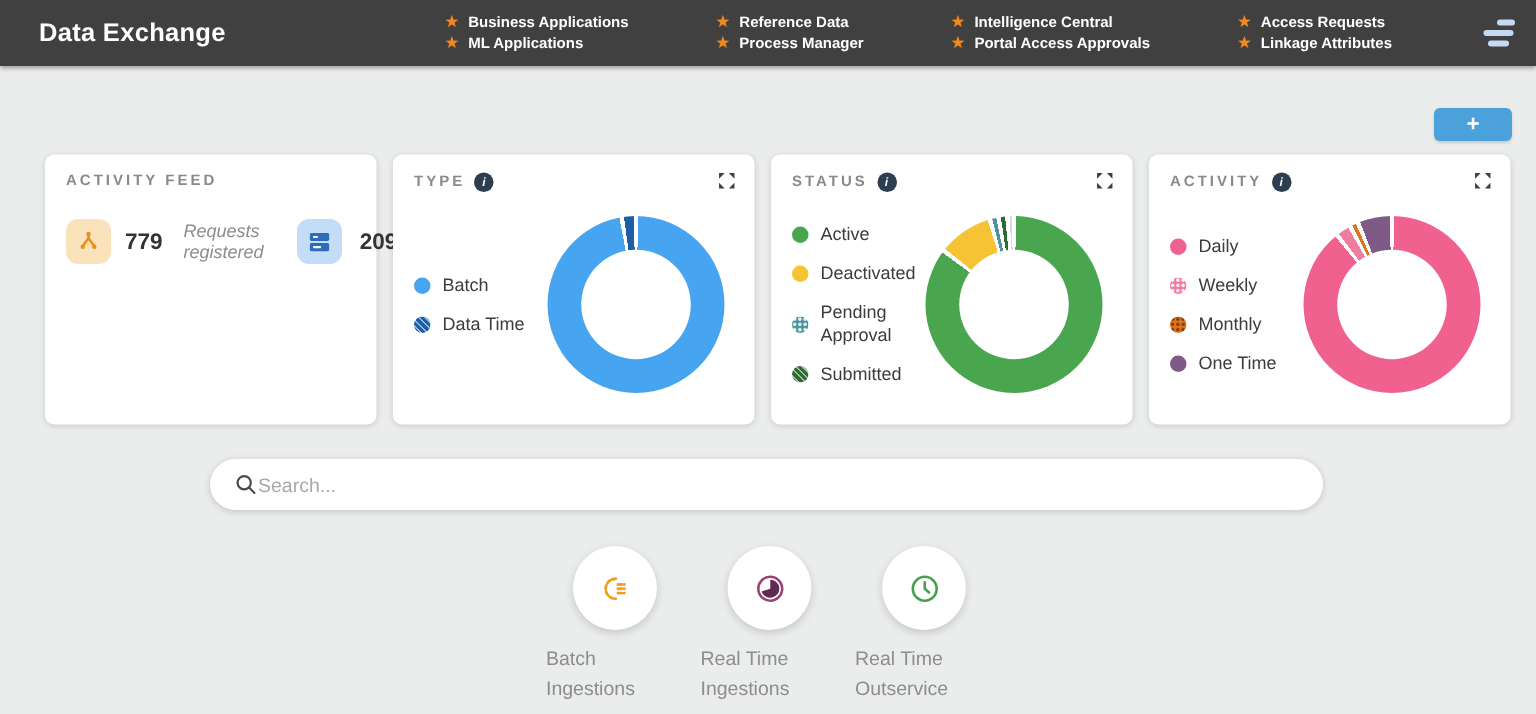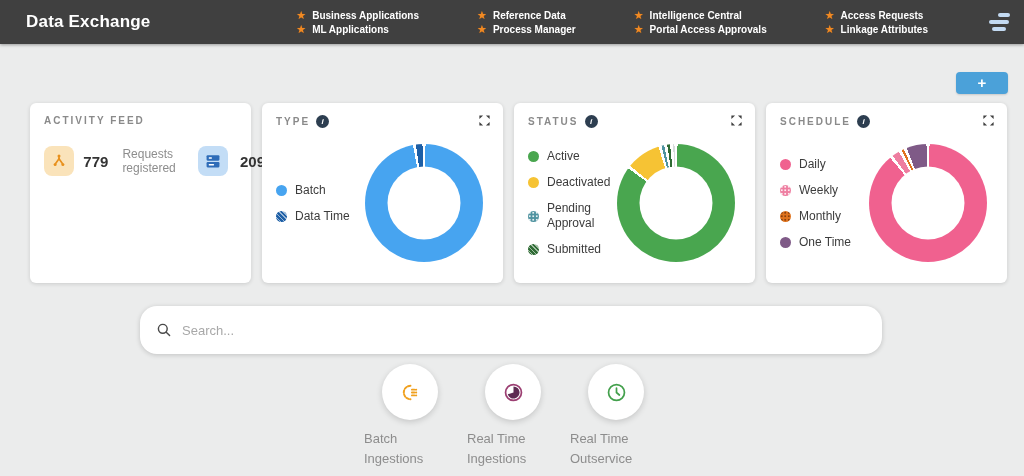--- a/index.html
+++ b/index.html
@@ -65,36 +65,36 @@
   .feed-rows { margin-top:20px; display:flex; gap:5px; }
   .feed-row { display:flex; align-items:center; height:30px; }
   .feed-icon-box {
     width:30px; height:30px; border-radius:8px;
     display:flex; align-items:center; justify-content:center; flex:0 0 auto;
   }
   .feed-icon-box.orange { background:#fae3ba; }
   .feed-icon-box.blue   { background:#c3ddf6; }
   .feed-icon-box.purple { background:#ddc7db; }
   .feed-value { width:52px; text-align:right; font-size:15px; font-weight:700; color:#333; margin-right:14px; }
-  .feed-label { font-size:12px; color:#8d8d8d; }
+  .feed-label { font-size:12px; color:#8d8d8d;font-style:italic; }
 
   
   .chart-body { display:flex; align-items:center; height:146px; margin-top:2px; }
   .legend { width:88px; display:flex; flex-direction:column; gap:11px; }
   .legend-row { display:flex; align-items:center; gap:8px; cursor:pointer; }
   .swatch { width:11px; height:11px; border-radius:50%; flex:0 0 auto; }
   .legend-label { font-size:12px; color:#3c3c3c; line-height:1.25; }
   .donut { width:118px; height:118px; border-radius:50%; margin-left:auto; margin-right:6px; position:relative; }
   .donut-hole { position:absolute; left:50%; top:50%; width:73px; height:73px; border-radius:50%; background:#fff; transform:translate(-50%,-50%); }
 
   
   .search-bar {
-    position:absolute; top:306px; left:140px; width:742px; height:48px;
+    position:absolute; top:306px; left:140px; width:742px; height:34px;
     background:#fff; border-radius:17px; box-shadow:0 1px 5px rgba(0,0,0,.18);
-    display:flex; align-items:center; padding:0 16px; gap:10px;
+    display:flex; align-items:center; padding:0 16px; 
   }
   .search-input { border:none; outline:none; flex:1; font-size:13px; color:#444; font-family:"Liberation Sans",sans-serif; background:transparent; }
   .search-input::placeholder { color:#a8a8a8; }
 
   
   .action { position:absolute; top:364px; width:110px; display:flex; flex-direction:column; align-items:center; transform:translateX(-50%); cursor:pointer; }
   .action-circle {
     width:56px; height:56px; border-radius:50%; background:#fff;
     box-shadow:0 2px 6px rgba(0,0,0,.16);
     display:flex; align-items:center; justify-content:center;
@@ -262,21 +262,21 @@
   </div>
 </div>
       <div class="donut" style="background: conic-gradient(rgb(255, 255, 255) 0deg, rgb(255, 255, 255) 1.5deg, rgb(73, 166, 79) 1.5deg, rgb(73, 166, 79) 305.94deg, rgb(255, 255, 255) 305.94deg, rgb(255, 255, 255) 308.94deg, rgb(246, 195, 52) 308.94deg, rgb(246, 195, 52) 342.66deg, rgb(255, 255, 255) 342.66deg, rgb(255, 255, 255) 345.66deg, rgb(79, 147, 160) 345.66deg, rgb(79, 147, 160) 348.42deg, rgb(255, 255, 255) 348.42deg, rgb(255, 255, 255) 351.42deg, rgb(46, 107, 52) 351.42deg, rgb(46, 107, 52) 354.18deg, rgb(255, 255, 255) 354.18deg, rgb(255, 255, 255) 357.18deg, rgb(215, 219, 221) 357.18deg, rgb(215, 219, 221) 358.5deg, rgb(255, 255, 255) 358.5deg, rgb(255, 255, 255) 360deg);">
         <div class="donut-hole"></div>
       </div>
     </div>
   </div>
 
   <div class="card chart">
     <div class="card-title-row">
-      <span class="card-title">SCHEDULE</span>
+      <span class="card-title">ACTIVITY</span>
       <span class="info-dot">i</span>
     </div>
     <button class="expand-btn">
       <svg viewBox="0 0 14 14" width="13" height="13" fill="#3f3f3f">
         <path d="M1.5 5.5v-4h4z"></path>
           <path d="M8.5 1.5h4v4z"></path>
         <path d="M12.5 8.5v4h-4z"></path>
           <path d="M5.5 12.5h-4v-4z"></path>
       </svg>
     </button>

